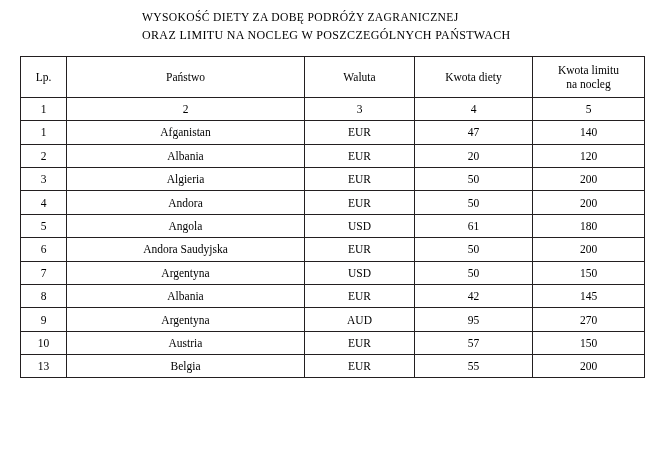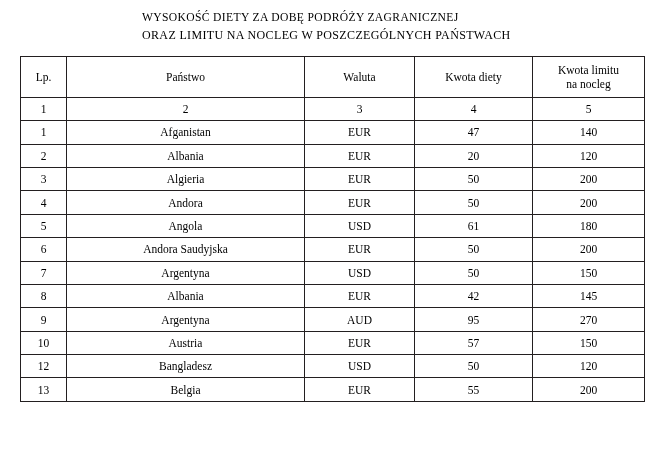--- a/index.html
+++ b/index.html
@@ -179,27 +179,20 @@
         <td class="t-center">270</td>
       </tr>
       <tr class="datarow">
         <td class="t-center">10</td>
         <td class="t-left">Austria</td>
         <td class="t-center">EUR</td>
         <td class="t-center">57</td>
         <td class="t-center">150</td>
       </tr>
       <tr class="datarow">
-        <td class="t-center">12</td>
-        <td class="t-left">Bangladesz</td>
-        <td class="t-center">USD</td>
-        <td class="t-center">50</td>
-        <td class="t-center">120</td>
-      </tr>
-      <tr class="datarow">
         <td class="t-center">13</td>
         <td class="t-left">Belgia</td>
         <td class="t-center">EUR</td>
         <td class="t-center">55</td>
         <td class="t-center">200</td>
       </tr>
     </tbody>
   </table>
 
 </div>

